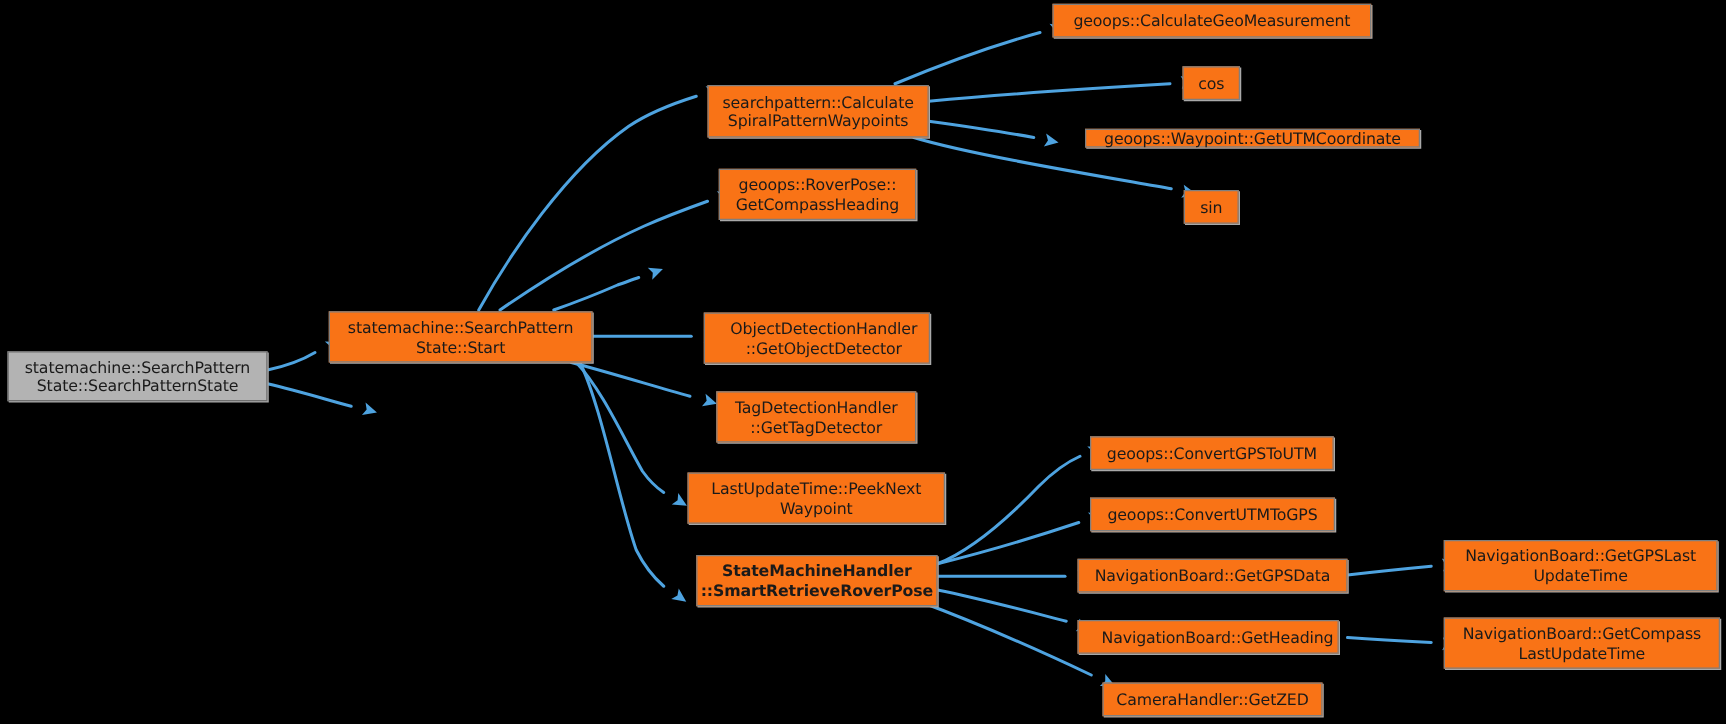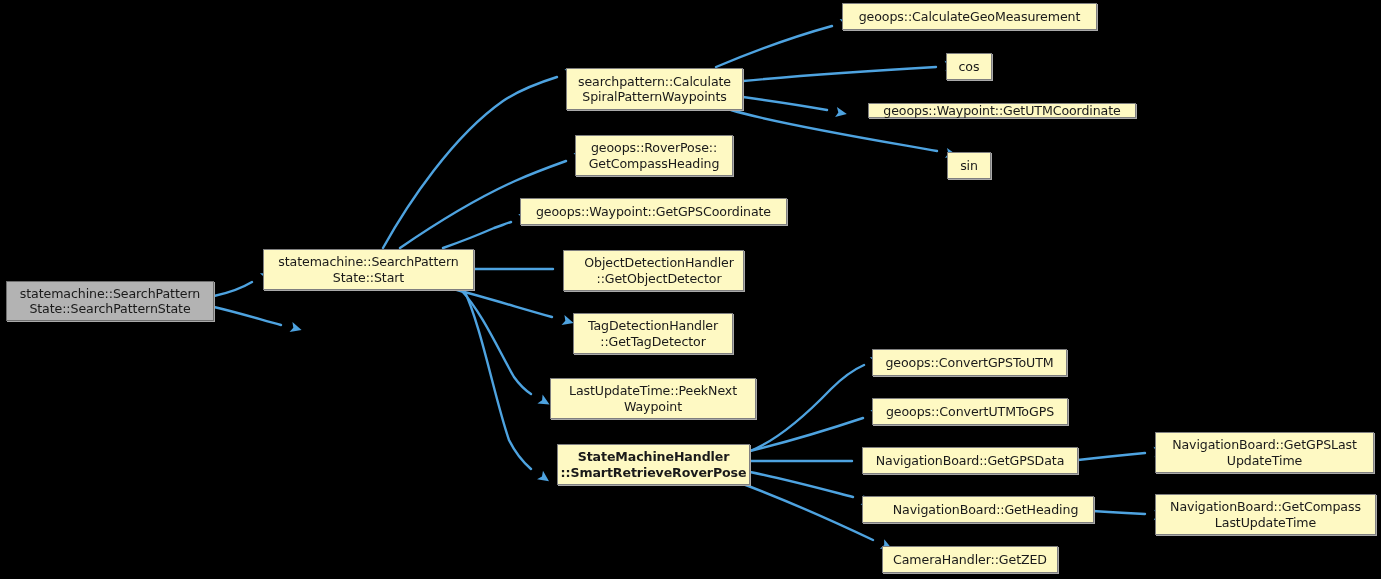--- a/index.html
+++ b/index.html
@@ -21,21 +21,21 @@
     position: absolute;
     left: 0;
     top: 0;
     width: 1381px;
     height: 579px;
     pointer-events: none;
   }
   .gnode {
     position: absolute;
     box-sizing: border-box;
-    background: #fef9c3;
+    background: #f97316;
     border: 1px solid #7f7f7f;
     box-shadow: 1px 1px 0 0 #a9a9a9;
     display: flex;
     align-items: center;
     justify-content: center;
     text-align: center;
     color: #1a1a1a;
     font-size: 12.6px;
     line-height: 15.5px;
     letter-spacing: -0.1px;
@@ -95,35 +95,34 @@
       <polygon points="0,-5.2 11,0 0,5.2 2.4,0" fill="#4ea3e0" transform="translate(1154,515) rotate(3)"></polygon>
     </svg>
 <div class="gnode highlight" style="left: 6px; top: 281px; width: 208px; height: 40px;">statemachine::SearchPattern
 State::SearchPatternState</div>
     <div class="gnode" style="left: 263px; top: 249px; width: 211px; height: 41px;">statemachine::SearchPattern
 State::Start</div>
     <div class="gnode" style="left: 566px; top: 68px; width: 177px; height: 42px;">searchpattern::Calculate
 SpiralPatternWaypoints</div>
     <div class="gnode" style="left: 575px; top: 135px; width: 158px; height: 41px;">geoops::RoverPose::
 GetCompassHeading</div>
-    <div class="gnode" style="left: 520px; top: 198px; width: 267px; height: 27px;">geoops::Waypoint::GetGPSCoordinate</div>
     <div class="gnode" style="left: 563px; top: 250px; width: 181px; height: 41px; padding-left: 16px;">ObjectDetectionHandler
 ::GetObjectDetector</div>
     <div class="gnode" style="left: 573px; top: 313px; width: 160px; height: 41px;">TagDetectionHandler
 ::GetTagDetector</div>
     <div class="gnode" style="left: 550px; top: 378px; width: 206px; height: 41px;">LastUpdateTime::PeekNext
 Waypoint</div>
     <div class="gnode" style="left: 557px; top: 444px; width: 193px; height: 41px; font-weight: bold;">StateMachineHandler
 ::SmartRetrieveRoverPose</div>
     <div class="gnode" style="left: 842px; top: 3px; width: 255px; height: 27px;">geoops::CalculateGeoMeasurement</div>
     <div class="gnode" style="left: 946px; top: 53px; width: 46px; height: 27px;">cos</div>
     <div class="gnode" style="left: 868px; top: 103px; width: 268px; height: 15px;">geoops::Waypoint::GetUTMCoordinate</div>
     <div class="gnode" style="left: 947px; top: 152px; width: 44px; height: 27px;">sin</div>
     <div class="gnode" style="left: 872px; top: 349px; width: 195px; height: 27px;">geoops::ConvertGPSToUTM</div>
     <div class="gnode" style="left: 872px; top: 398px; width: 196px; height: 27px;">geoops::ConvertUTMToGPS</div>
     <div class="gnode" style="left: 862px; top: 447px; width: 216px; height: 27px;">NavigationBoard::GetGPSData</div>
-    <div class="gnode" style="left: 862px; top: 496px; width: 232px; height: 27px; padding-left: 20px;">NavigationBoard::GetHeading</div>
+    <div class="gnode" style="left: 862px; top: 496px; width: 209px; height: 27px; padding-left: 20px;">NavigationBoard::GetHeading</div>
     <div class="gnode" style="left: 882px; top: 546px; width: 176px; height: 27px;">CameraHandler::GetZED</div>
     <div class="gnode" style="left: 1155px; top: 432px; width: 219px; height: 41px;">NavigationBoard::GetGPSLast
 UpdateTime</div>
     <div class="gnode" style="left: 1155px; top: 494px; width: 221px; height: 41px;">NavigationBoard::GetCompass
 LastUpdateTime</div>
   </div>
 
 </body></html>

